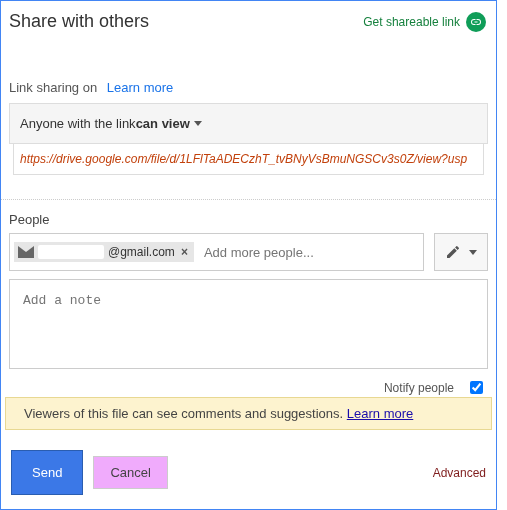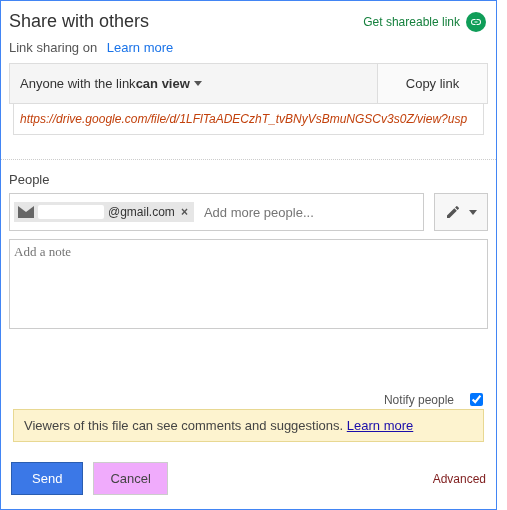--- a/index.html
+++ b/index.html
@@ -41,20 +41,21 @@
     width: 20px; height: 20px;
     border-radius: 50%;
     background: #0f9d58;
     display: flex; align-items: center; justify-content: center;
   }
   .link-icon-circle svg { width: 12px; height: 12px; fill: #fff; }
   .sharing-status {
     padding: 0 8px 8px 8px;
     font-size: 13px;
     color: #555;
+    margin-top: 40px;
   }
   .sharing-status a { color: #1a73e8; text-decoration: none; margin-left: 6px; cursor: pointer; }
   .perm-row {
     display: flex;
     border: 1px solid #ddd;
     margin: 0 8px;
     background: #f5f5f5;
   }
   .perm-select {
     flex: 1;
@@ -157,54 +158,54 @@
   }
   .perm-btn svg { width:16px; height:16px; fill:#555;}
   .note-box {
     margin: 8px 8px 0 8px;
     flex: 1;
   }
   .note-box textarea {
     width: 100%;
     height: 90px;
     border: 1px solid #ccc;
-    padding: 4px;
-    font-family: Liberation Serif, serif;
+    padding: 13px;
+    font-family: Liberation Mono, monospace;
     font-size: 13px;
     color: #15803d;
     resize: none;
     outline: none;
   }
   .notify-row {
     display:flex; justify-content:flex-end; align-items:center;
     padding: 2px 10px 0 0;
     font-size: 12px; color:#555;
     gap:12px;
   }
   .info-banner {
-    margin: 0 12px;
+    margin: 0 4px;
     background: #fdf3cf;
     border: 1px solid #e8d892;
-    padding: 8px 10px;
+    padding: 8px 18px;
     font-size: 13px;
     color: #444;
     position: relative;
   }
   .info-banner a { color: #1a0dab; text-decoration: underline; cursor:pointer;}
   .footer {
     display: flex;
     align-items: center;
     padding: 20px 10px 14px 10px;
     gap: 10px;
   }
   .btn-send {
     background: #3b78e7;
     color: #fff;
     border: 1px solid #2a5db0;
-    padding: 8px 20px;
+    padding: 14px 20px;
     font-size: 13px;
     cursor: pointer;
   }
   .btn-cancel {
     background: #f0abfc;
     color: #444;
     border: 1px solid #ccc;
     padding: 8px 16px;
     font-size: 13px;
     cursor: pointer;
@@ -237,21 +238,20 @@
     <span>Link sharing on</span>
     <a>Learn more</a>
   </div>
 
   <div class="perm-row">
     <div class="perm-select">
       <span>Anyone with the link</span>
       <span class="bold">can view</span>
       <span class="caret"></span>
     </div>
-    <div class="copy-link">Copy link</div>
   </div>
 
   <div class="url-box">https://drive.google.com/file/d/1LFlTaADECzhT_tvBNyVsBmuNGSCv3s0Z/view?usp</div>
 
   <div class="divider"></div>
 
   <div class="people-label">People</div>
 
   <div class="people-row">
     <div class="people-input">

